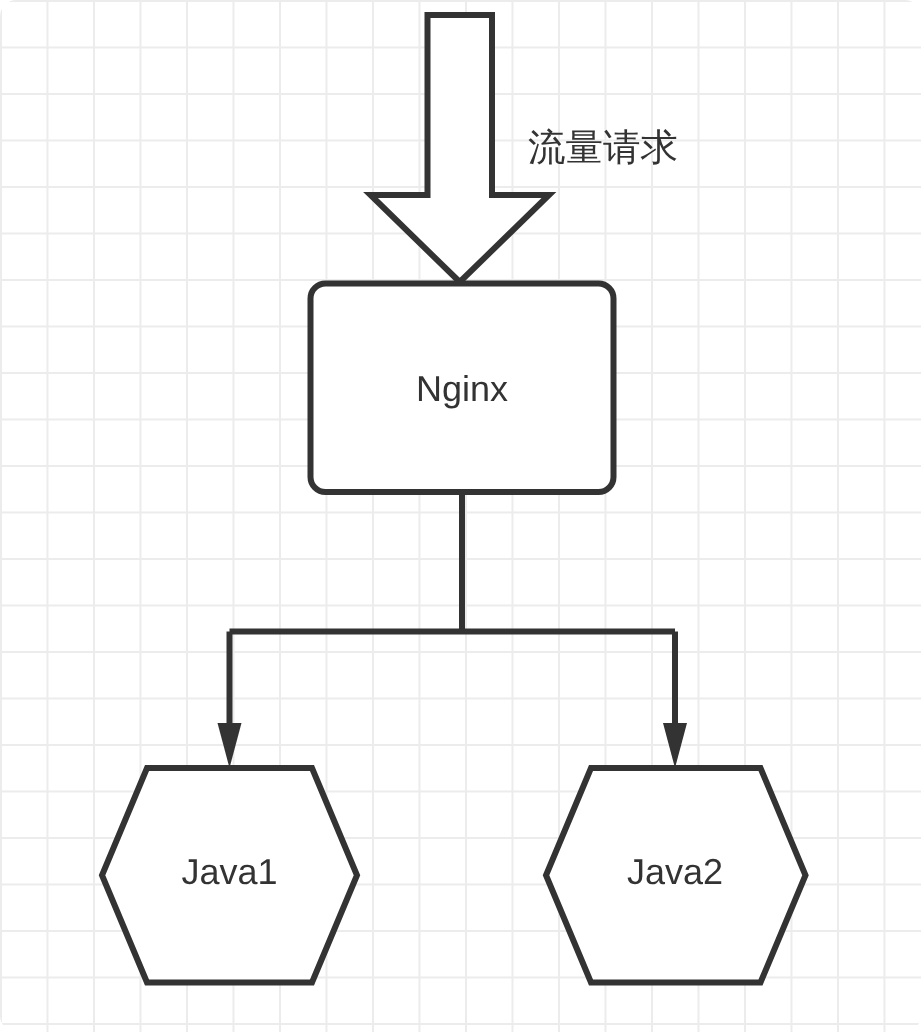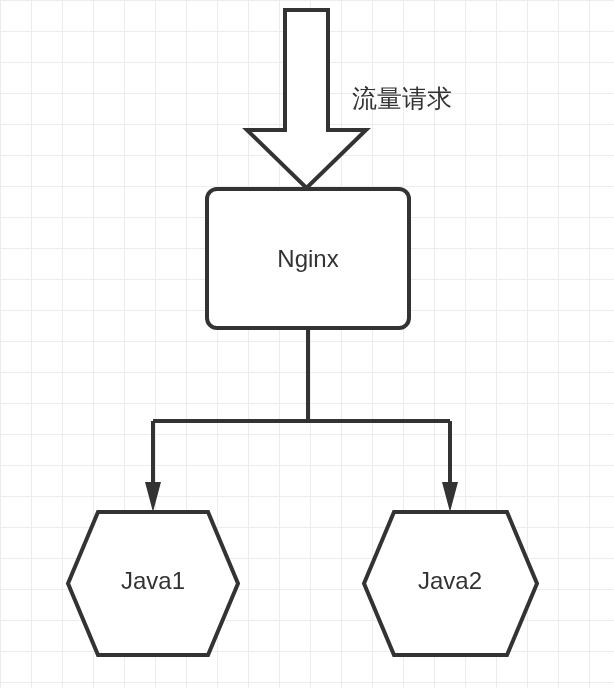--- a/index.html
+++ b/index.html
@@ -16,20 +16,21 @@
   #canvas {
     position: relative;
     width: 614px;
     height: 688px;
     background-color: #ffffff;
     background-image:
       linear-gradient(to right, #ececec 1px, transparent 1px),
       linear-gradient(to bottom, #ececec 1px, transparent 1px);
     background-size: 31px 31px;
     background-position: 0 0;
+    border-radius: 11px;
   }
   #diagram-svg {
     position: absolute;
     top: 0;
     left: 0;
     width: 614px;
     height: 688px;
   }
   .node-label {
     font-family: "Liberation Sans", "DejaVu Sans", sans-serif;

